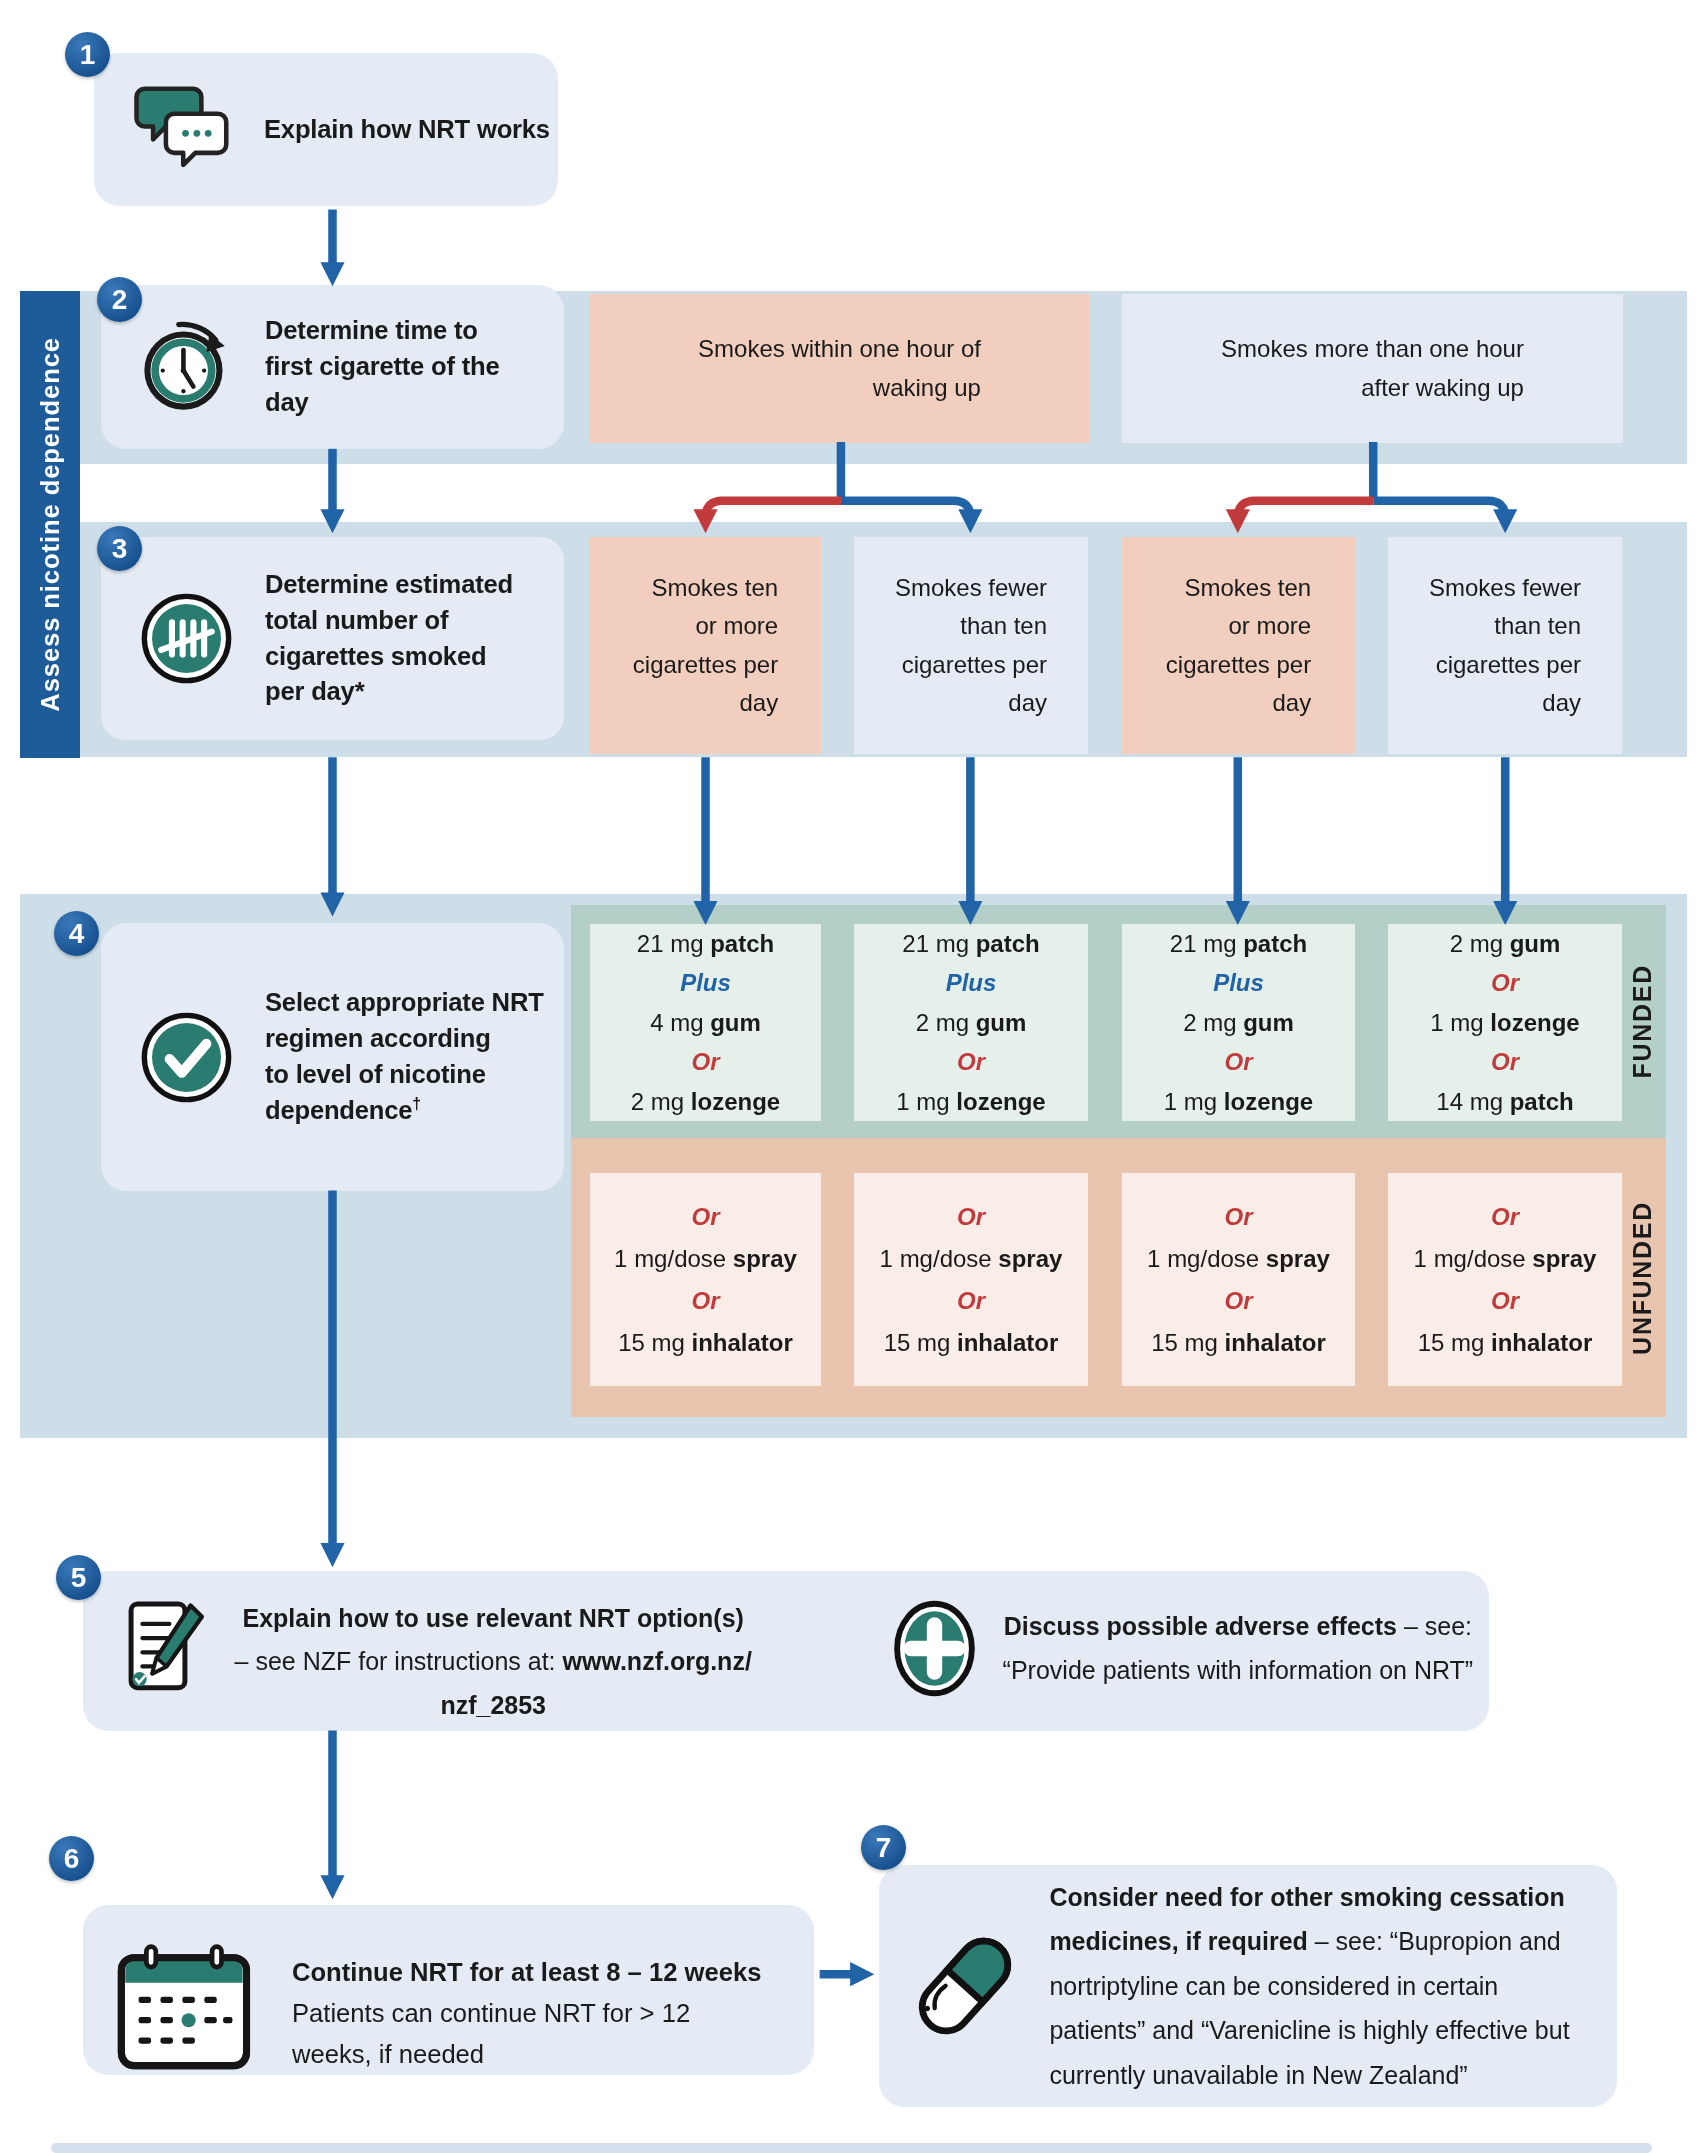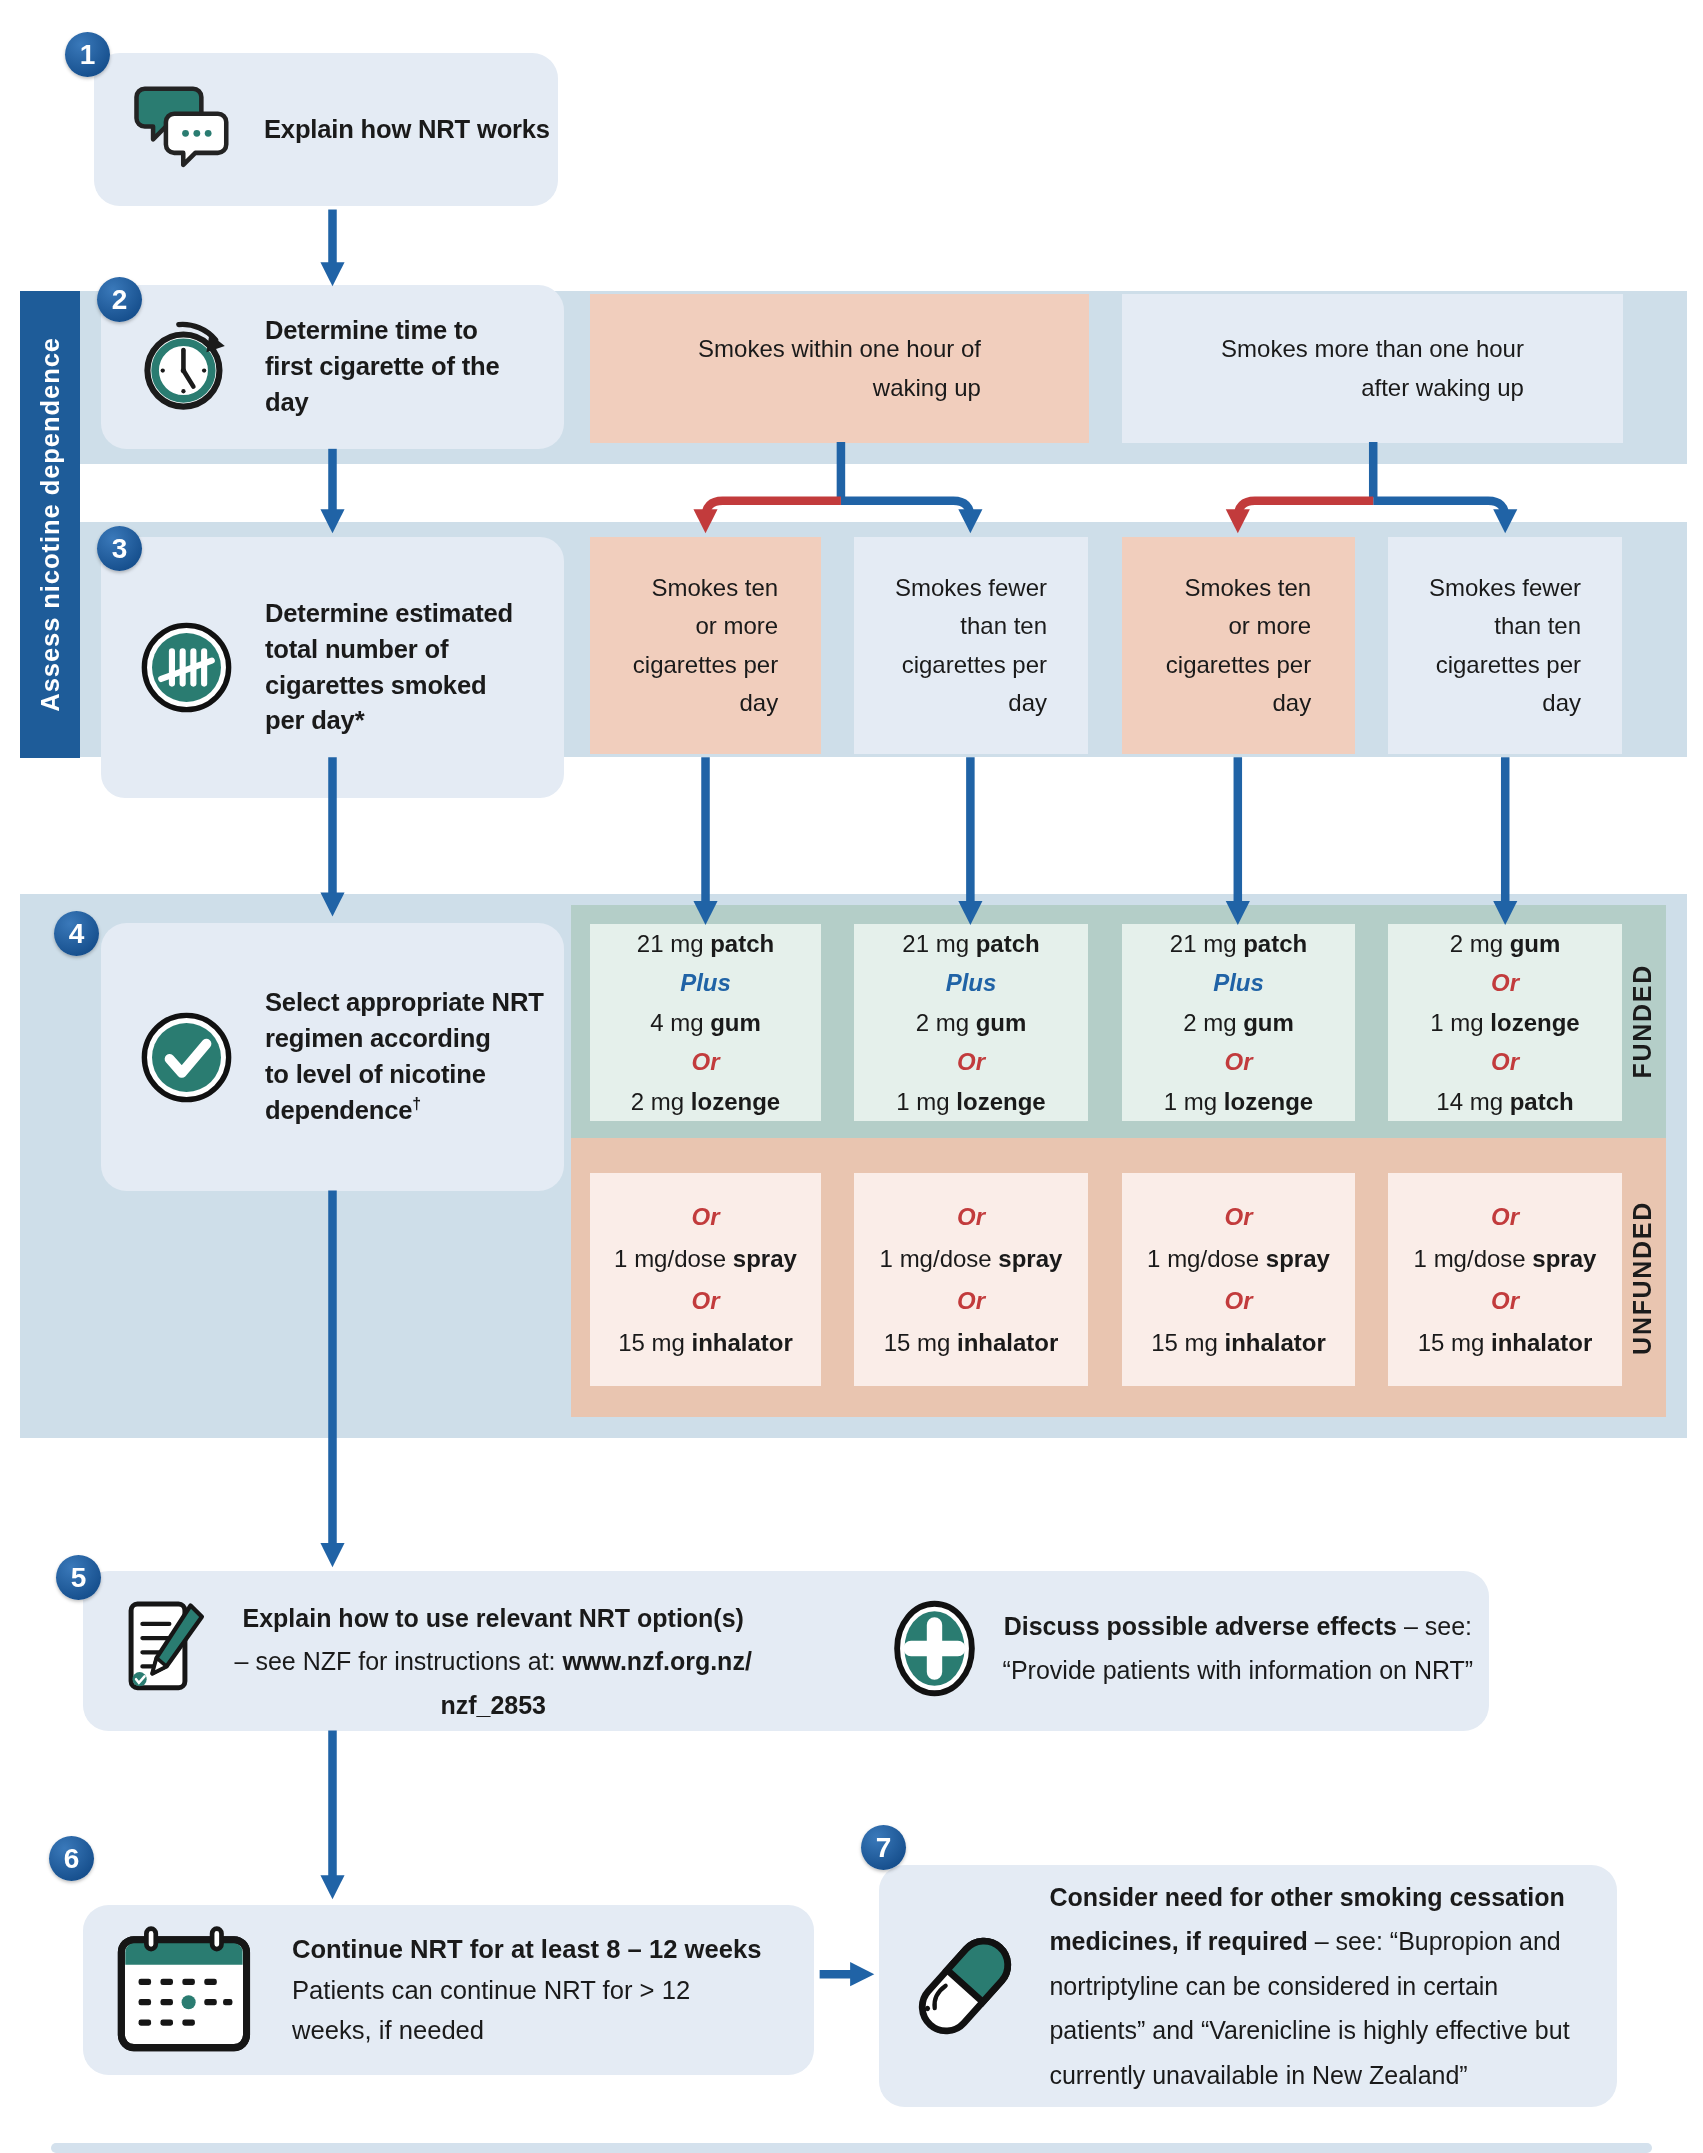--- a/index.html
+++ b/index.html
@@ -19,21 +19,21 @@
   .vlabel{position:absolute;z-index:2;display:flex;align-items:center;justify-content:center;}
   .vlabel .vtext{font-size:25px;letter-spacing:1.7px;color:#1b1b1b;}
   #fundedLabel{left:1619px;top:905px;width:46px;height:233px;}
   #unfundedLabel{left:1619px;top:1138px;width:46px;height:279px;}
   #bottomStrip{position:absolute;left:51px;top:2143px;width:1601px;height:10.2px;background:#D4E1ED;border-radius:5.1px;z-index:0;}
   
   .rbox{position:absolute;background:var(--box_blue,#E4EBF4);border-radius:25.6px;z-index:2;}
   .sq{position:absolute;z-index:2;}
   #box1{left:81px;top:53px;width:464px;height:153px;margin-left:13px;}
   #box2{left:101px;top:285px;width:463px;height:164px;}
-  #box3{left:101px;top:537px;width:463px;height:261px;border-radius:24px;}
+  #box3{left:101px;top:537px;width:463px;height:203px;border-radius:24px;}
   #box4{left:101px;top:923px;width:463px;height:268px;}
   #box5{left:83px;top:1571px;width:1406px;height:160px;text-align:center;}
   #box6{left:83px;top:1905px;width:731px;height:170px;}
   #box7{left:879px;top:1865px;width:738px;height:242px;}
   #branch1{left:590px;top:294px;width:499px;height:149px;background:var(--salmon,#F1CEBD);}
   #branch2{left:1122px;top:294px;width:501px;height:149px;background:var(--box_blue,#E4EBF4);}
   #lvl0{left:590px;top:537px;width:231px;height:217px;background:var(--salmon,#F1CEBD);}
   #lvl1{left:854px;top:537px;width:234px;height:217px;background:var(--box_blue,#E4EBF4);}
   #lvl2{left:1122px;top:537px;width:233px;height:217px;background:var(--salmon,#F1CEBD);}
   #lvl3{left:1388px;top:537px;width:234px;height:217px;background:var(--box_blue,#E4EBF4);}
@@ -57,21 +57,21 @@
   .fbox .rline{line-height:1.65;}
   .ubox .rline{line-height:1.75;}
   .seg-n{font-weight:400;}
   .seg-b{font-weight:700;}
   .seg-plus{color:var(--plus_blue,#2063A6);font-weight:700;font-style:italic;}
   .seg-or{color:var(--red,#C23B3C);font-weight:700;font-style:italic;}
   .s5g{position:absolute;display:flex;gap:25.6px;}
   #s5left{left:41px;top:25.6px;align-items:flex-start;}
   #s5right{left:809px;top:27px;align-items:center;}
   .rtext{font-size:25px;line-height:1.75;}
-  #box6 .inner{display:flex;align-items:center;gap:36px;padding-left:32px;height:100%;box-sizing:border-box;}
+  #box6 .inner{display:flex;align-items:flex-end;gap:36px;padding-left:32px;height:100%;box-sizing:border-box;}
   #box6 .rtext{width:481px;font-size:25.6px;line-height:1.6;}
   #box7 .inner{display:flex;align-items:center;gap:20.4px;padding-left:22px;height:100%;box-sizing:border-box;}
   #box7 .rtext{width:545px;font-size:25px;line-height:1.78;}
   
   .badge{position:absolute;width:45px;height:45px;border-radius:50%;z-index:6;
          background:radial-gradient(circle at 35% 28%,#3A79BA,#17508E 75%);
          color:#fff;font-weight:700;font-size:28px;display:flex;align-items:center;justify-content:center;
          box-shadow:0 1.7px 3.4px rgba(0,0,0,0.25);}
   #bdg1{left:65px;top:32px;} #bdg2{left:97px;top:277px;} #bdg3{left:97px;top:526px;}
   #bdg4{left:54px;top:911px;} #bdg5{left:56px;top:1555px;} #bdg6{left:49px;top:1836px;}

